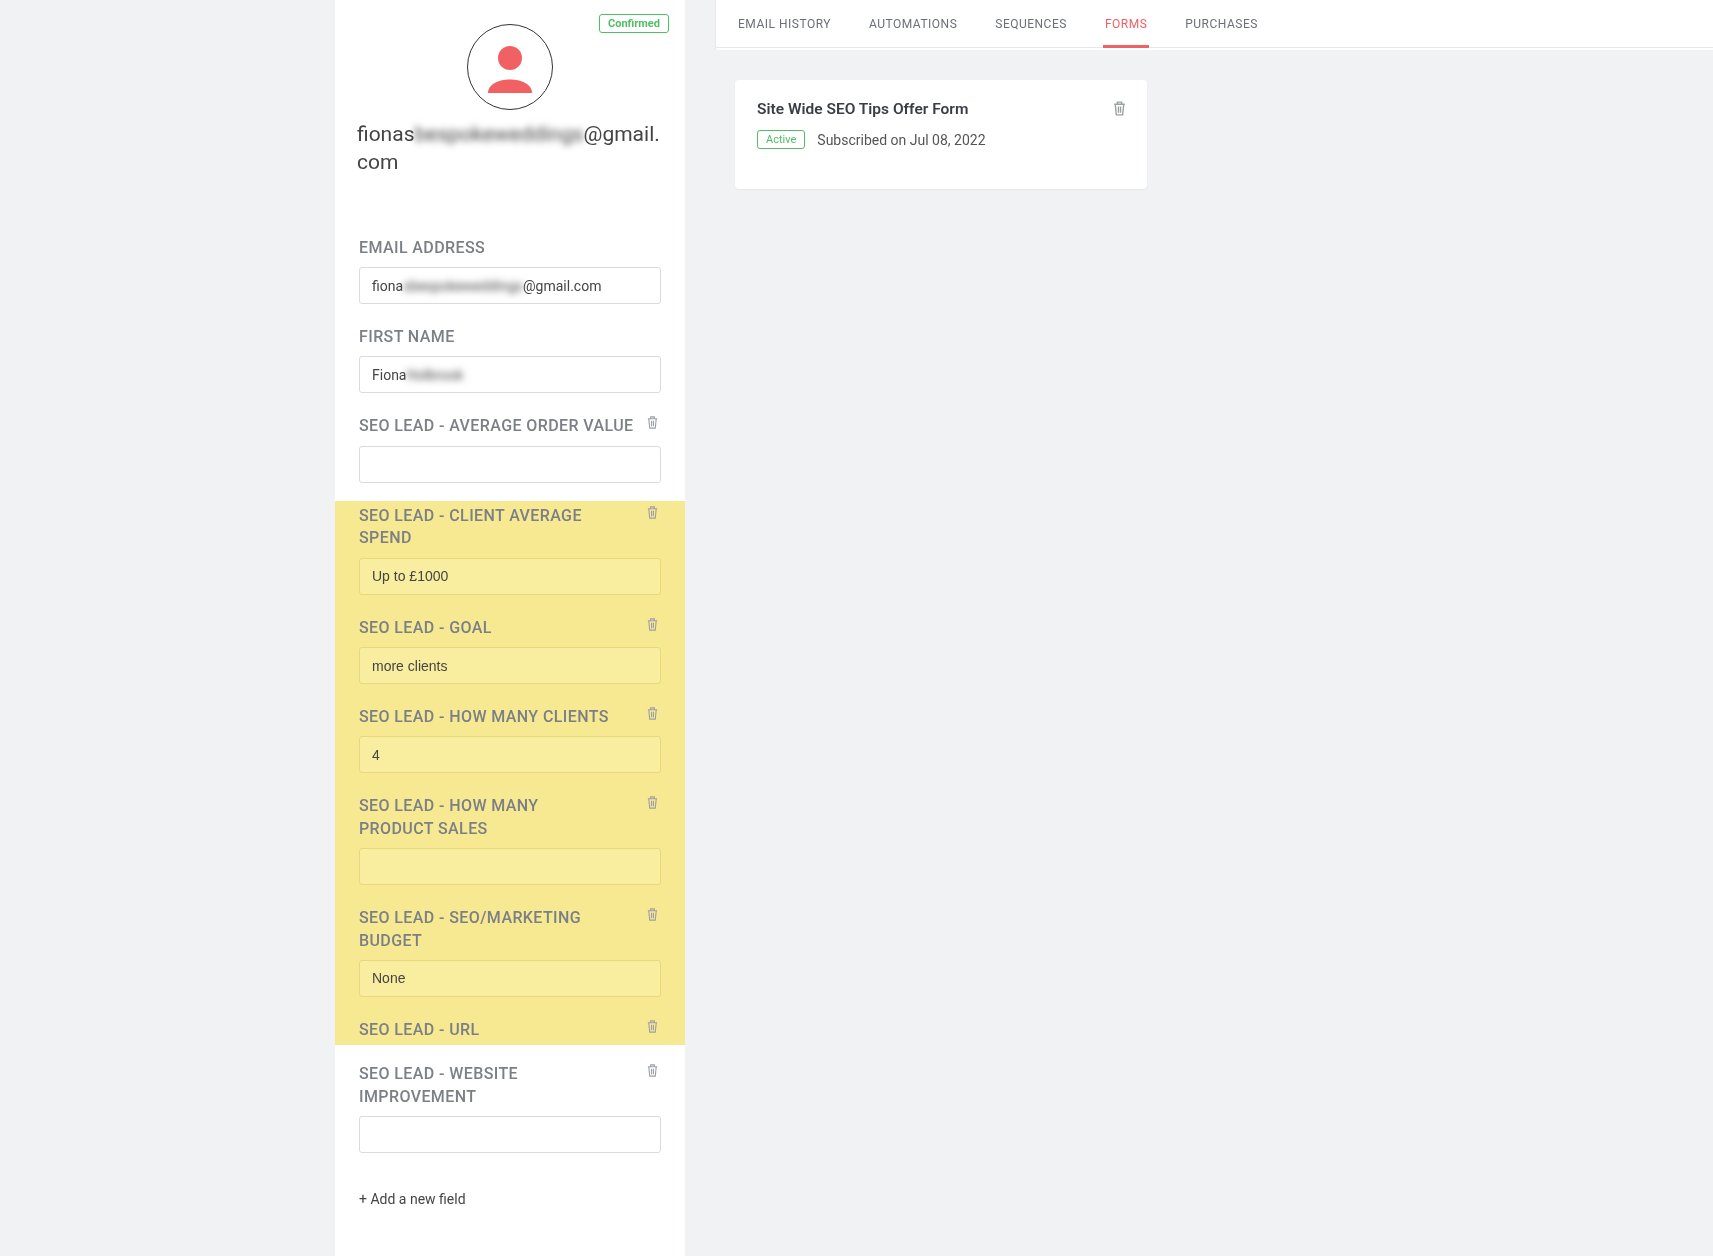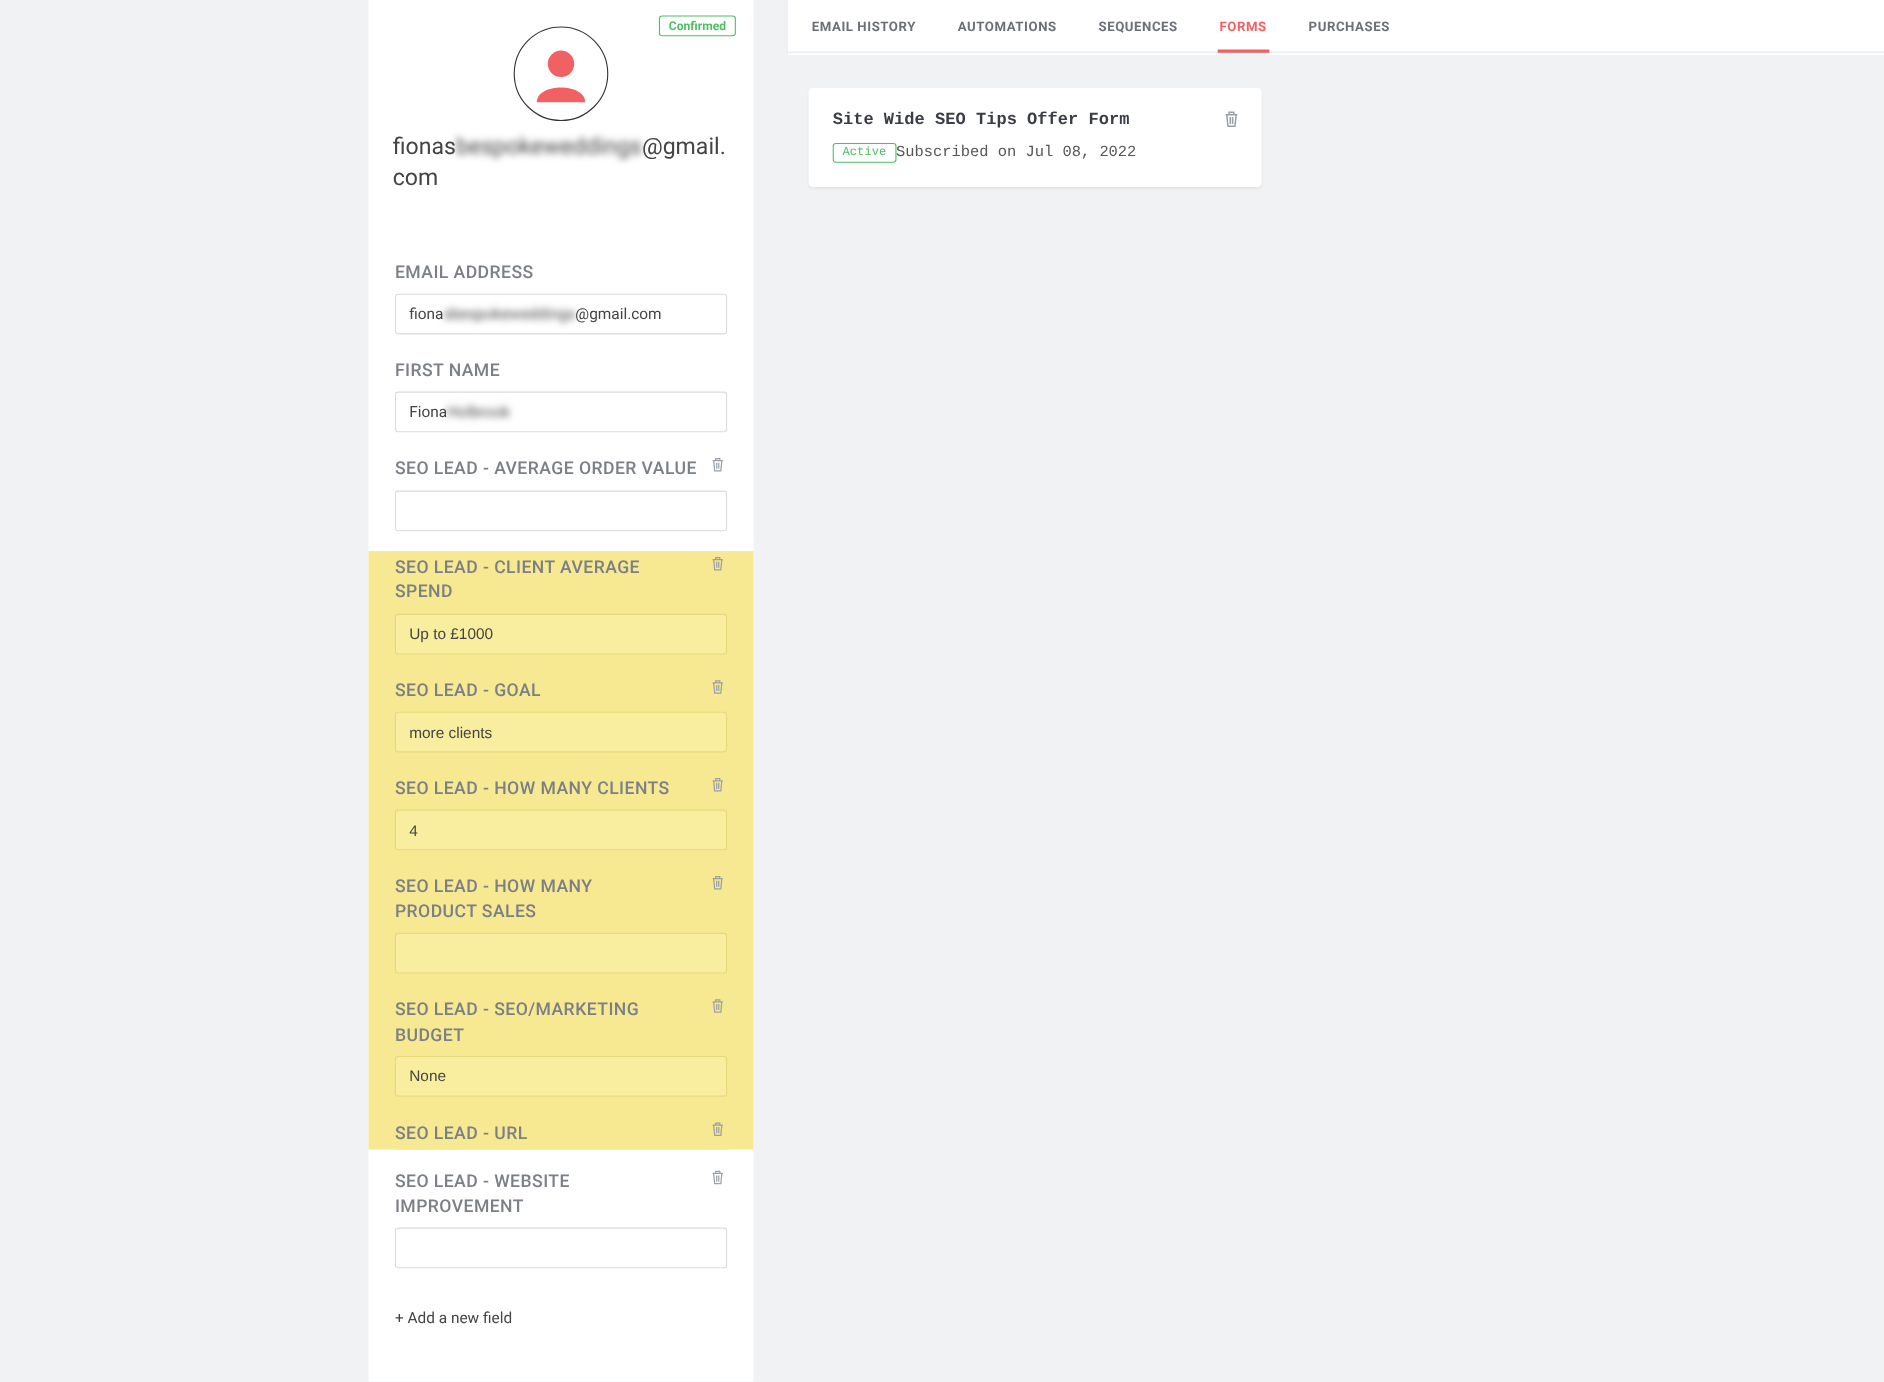--- a/index.html
+++ b/index.html
@@ -140,52 +140,52 @@
     padding: 0 20px;
     border-bottom: 1px solid #e6e8eb;
   }
   .tab {
     font-size: 12px;
     letter-spacing: 0.5px;
     color: #6b6f76;
     padding: 17px 2px 16px 2px;
     cursor: pointer;
     text-transform: uppercase;
-    font-weight: 700;
+    font-weight: 400;
     text-align: center;
   }
   .tab.active {
     color: #f16063;
     border-bottom: 3px solid #f16063;
     margin-bottom: -1px;
     padding-bottom: 13px;
   }
   .tab-body {
     padding: 30px 20px;
     background: #f0f2f4;
     min-height: 1200px;
   }
   .form-card {
     background: #fff;
     border-radius: 4px;
-    padding: 20px 22px 22px 22px;
+    padding: 20px 22px 40px 22px;
     width: 412px;
     box-shadow: 0 1px 2px rgba(0,0,0,0.05);
     position: relative;
-    font-family: Liberation Mono, monospace;
   }
   .form-card-title {
     font-size: 15.5px;
     color: #3a3e44;
     font-weight: 600;
     margin-bottom: 12px;
   }
   .form-card-row {
     display: flex;
     align-items: center;
+    gap: 12px;
   }
   .active-badge {
     border: 1px solid #4fbf65;
     color: #4fbf65;
     font-size: 11px;
     padding: 2px 8px;
     border-radius: 3px;
   }
   .sub-text {
     font-size: 14px;

